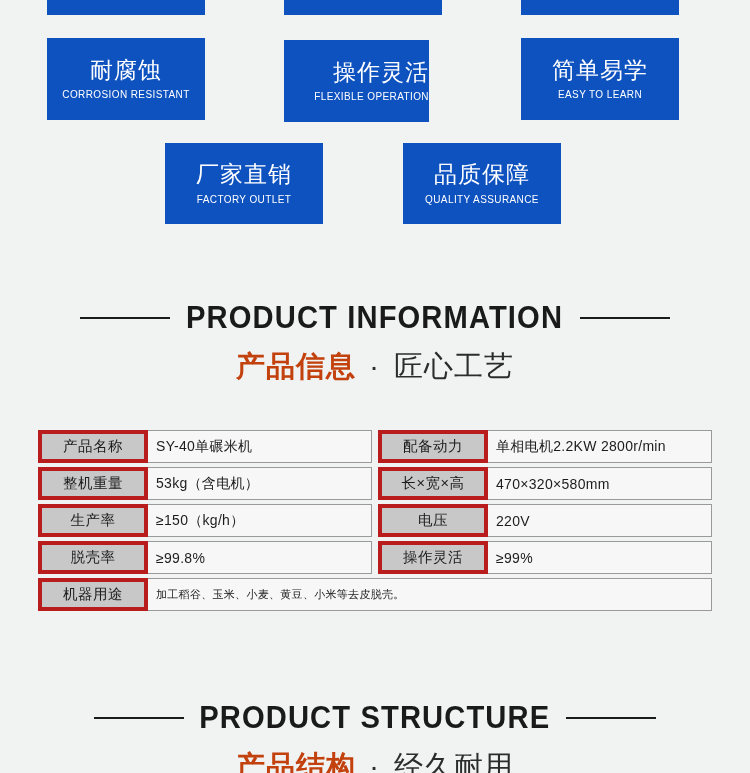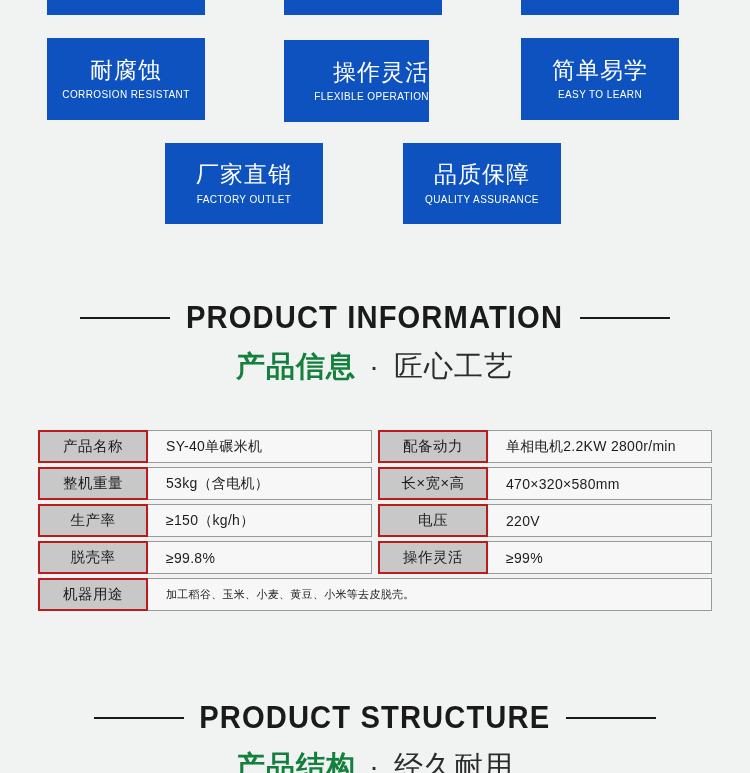--- a/index.html
+++ b/index.html
@@ -79,21 +79,21 @@
     font-family: "Liberation Sans Narrow", "Liberation Sans", sans-serif;
     transform: scaleX(0.94);
   }
   .head-sub {
     margin-top: 11px;
     font-size: 29px;
     letter-spacing: 1px;
     white-space: nowrap;
   }
   .head-sub .cn-blue {
-    color: #15803d;
+    color: #c2410c;
     font-weight: 700;
   }
   .head-sub .dot {
     color: #2c2c2c;
     font-weight: 700;
     font-size: 20px;
     padding: 0 6px;
     vertical-align: middle;
   }
   .head-sub .cn-dark {
@@ -117,39 +117,39 @@
   .spec-pair {
     display: flex;
     width: 334px;
     height: 33px;
   }
   .spec-pair.right { margin-left: 6px; }
 
   .spec-label {
     flex: 0 0 110px;
     background: #c8c8c8;
-    border: 2px solid #b91c1c;
+    border: 4px solid #b91c1c;
     box-sizing: border-box;
     display: flex;
     align-items: center;
     justify-content: center;
     font-size: 14.5px;
     color: #1c1c1c;
     letter-spacing: 0.5px;
     white-space: nowrap;
   }
   .spec-value {
     flex: 1 1 auto;
     background: #f7f7f7;
     border: 1px solid #9a9a9a;
     border-left: none;
     box-sizing: border-box;
     display: flex;
     align-items: center;
-    padding-left: 18px;
+    padding-left: 8px;
     font-size: 14px;
     color: #1c1c1c;
     letter-spacing: 0.3px;
     white-space: nowrap;
   }
   .spec-row.full .spec-pair { width: 674px; border-radius: 14px; }
   .spec-row.full .spec-value { font-size: 11px; }
 </style>
 </head>
 <body>

